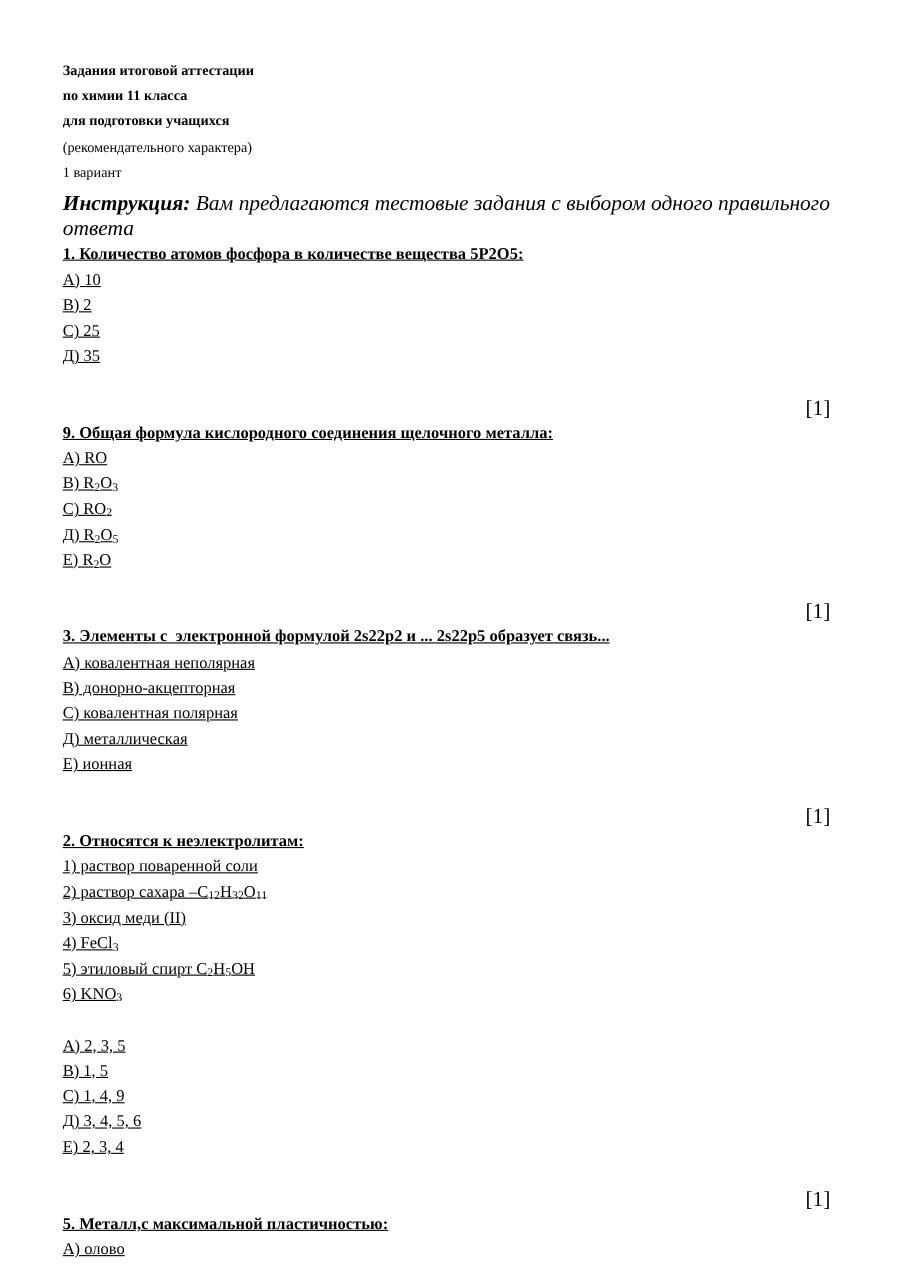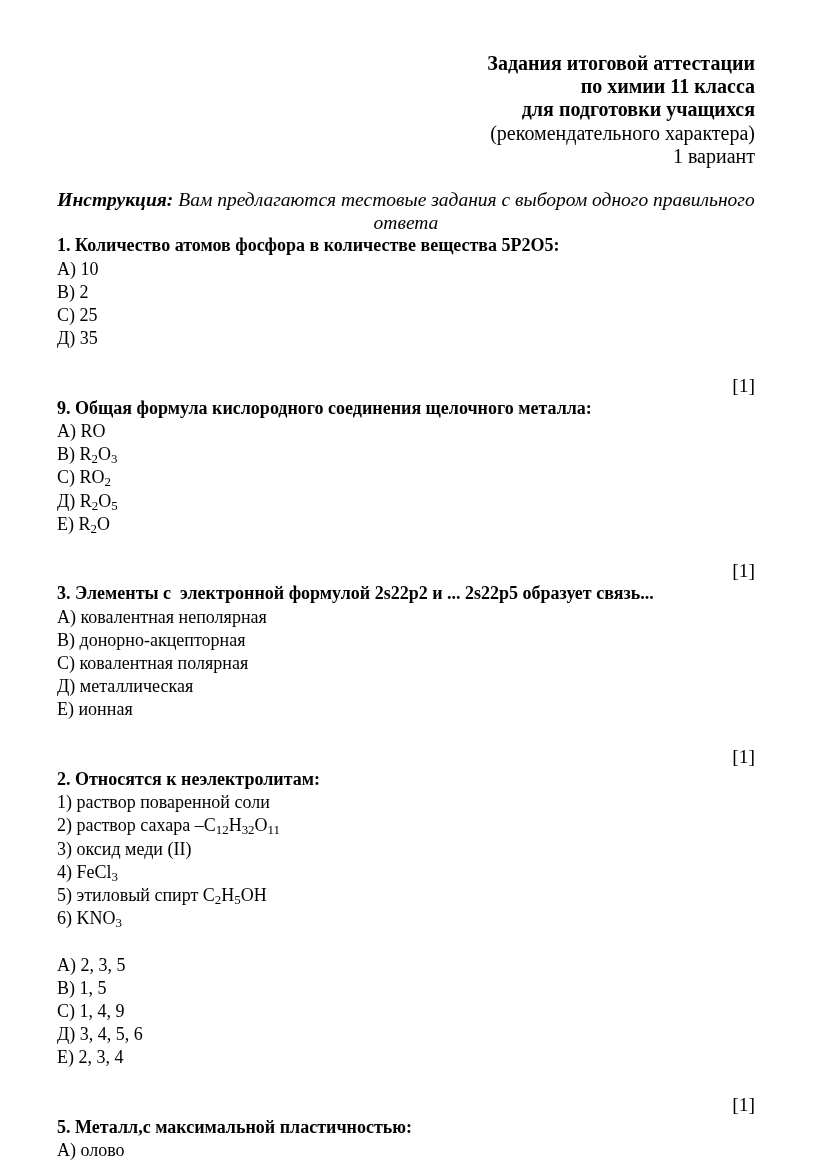--- a/index.html
+++ b/index.html
@@ -15,46 +15,47 @@
     overflow: hidden;
   }
   .page {
     position: relative;
     width: 827px;
     height: 1170px;
     box-sizing: border-box;
     padding: 52px 72px 0 57px;
   }
   .title-block {
-    text-align: right;
-    font-size: 20px;
+    text-align: left;
+    font-size: 13px;
     line-height: 23.2px;
   }
   .title-line.bold {
     font-weight: bold;
   }
   .title-line.normal {
     font-weight: normal;
   }
   .instruction {
     font-size: 19.5px;
     line-height: 23.2px;
-    margin-top: 20px;
-    text-align: center;
+    margin-top: 6px;
+    text-align: left;
   }
   .instruction .lead {
     font-weight: bold;
     font-style: italic;
   }
   .instruction .body {
     font-style: italic;
   }
   .question {
-    font-size: 18px;
+    font-size: 15px;
     line-height: 23.2px;
+    text-decoration: underline;
   }
   .q-head {
     font-weight: bold;
     white-space: pre-wrap;
   }
   .opt {
     font-weight: normal;
     white-space: pre-wrap;
   }
   .spacer-line {

